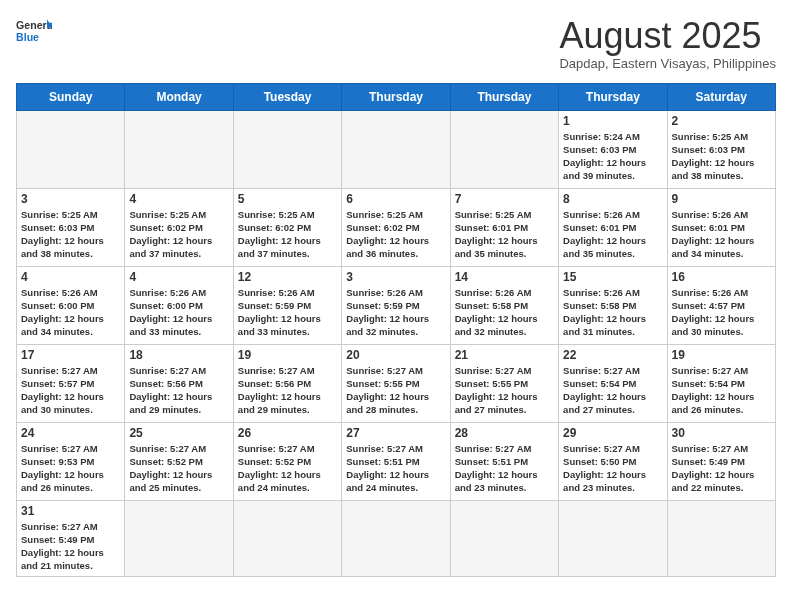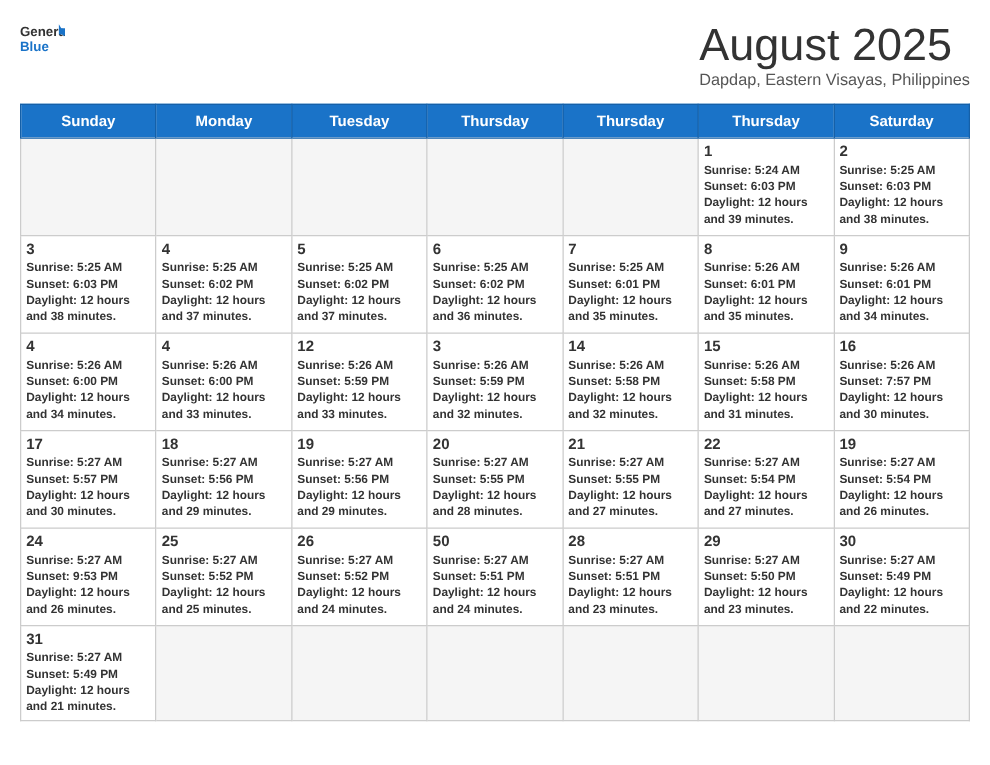--- a/index.html
+++ b/index.html
@@ -209,21 +209,21 @@
         </td>
         <td>
           <span class="day-number">15</span>
           <div class="day-info">Sunrise: 5:26 AM
 Sunset: 5:58 PM
 Daylight: 12 hours and 31 minutes.</div>
         </td>
         <td>
           <span class="day-number">16</span>
           <div class="day-info">Sunrise: 5:26 AM
-Sunset: 7:57 PM
+Sunset: 4:57 PM
 Daylight: 12 hours and 30 minutes.</div>
         </td>
       </tr>
       <tr>
         <td>
           <span class="day-number">17</span>
           <div class="day-info">Sunrise: 5:27 AM
 Sunset: 5:57 PM
 Daylight: 12 hours and 30 minutes.</div>
         </td>
@@ -277,21 +277,21 @@
 Sunset: 5:52 PM
 Daylight: 12 hours and 25 minutes.</div>
         </td>
         <td>
           <span class="day-number">26</span>
           <div class="day-info">Sunrise: 5:27 AM
 Sunset: 5:52 PM
 Daylight: 12 hours and 24 minutes.</div>
         </td>
         <td>
-          <span class="day-number">50</span>
+          <span class="day-number">27</span>
           <div class="day-info">Sunrise: 5:27 AM
 Sunset: 5:51 PM
 Daylight: 12 hours and 24 minutes.</div>
         </td>
         <td>
           <span class="day-number">28</span>
           <div class="day-info">Sunrise: 5:27 AM
 Sunset: 5:51 PM
 Daylight: 12 hours and 23 minutes.</div>
         </td>

